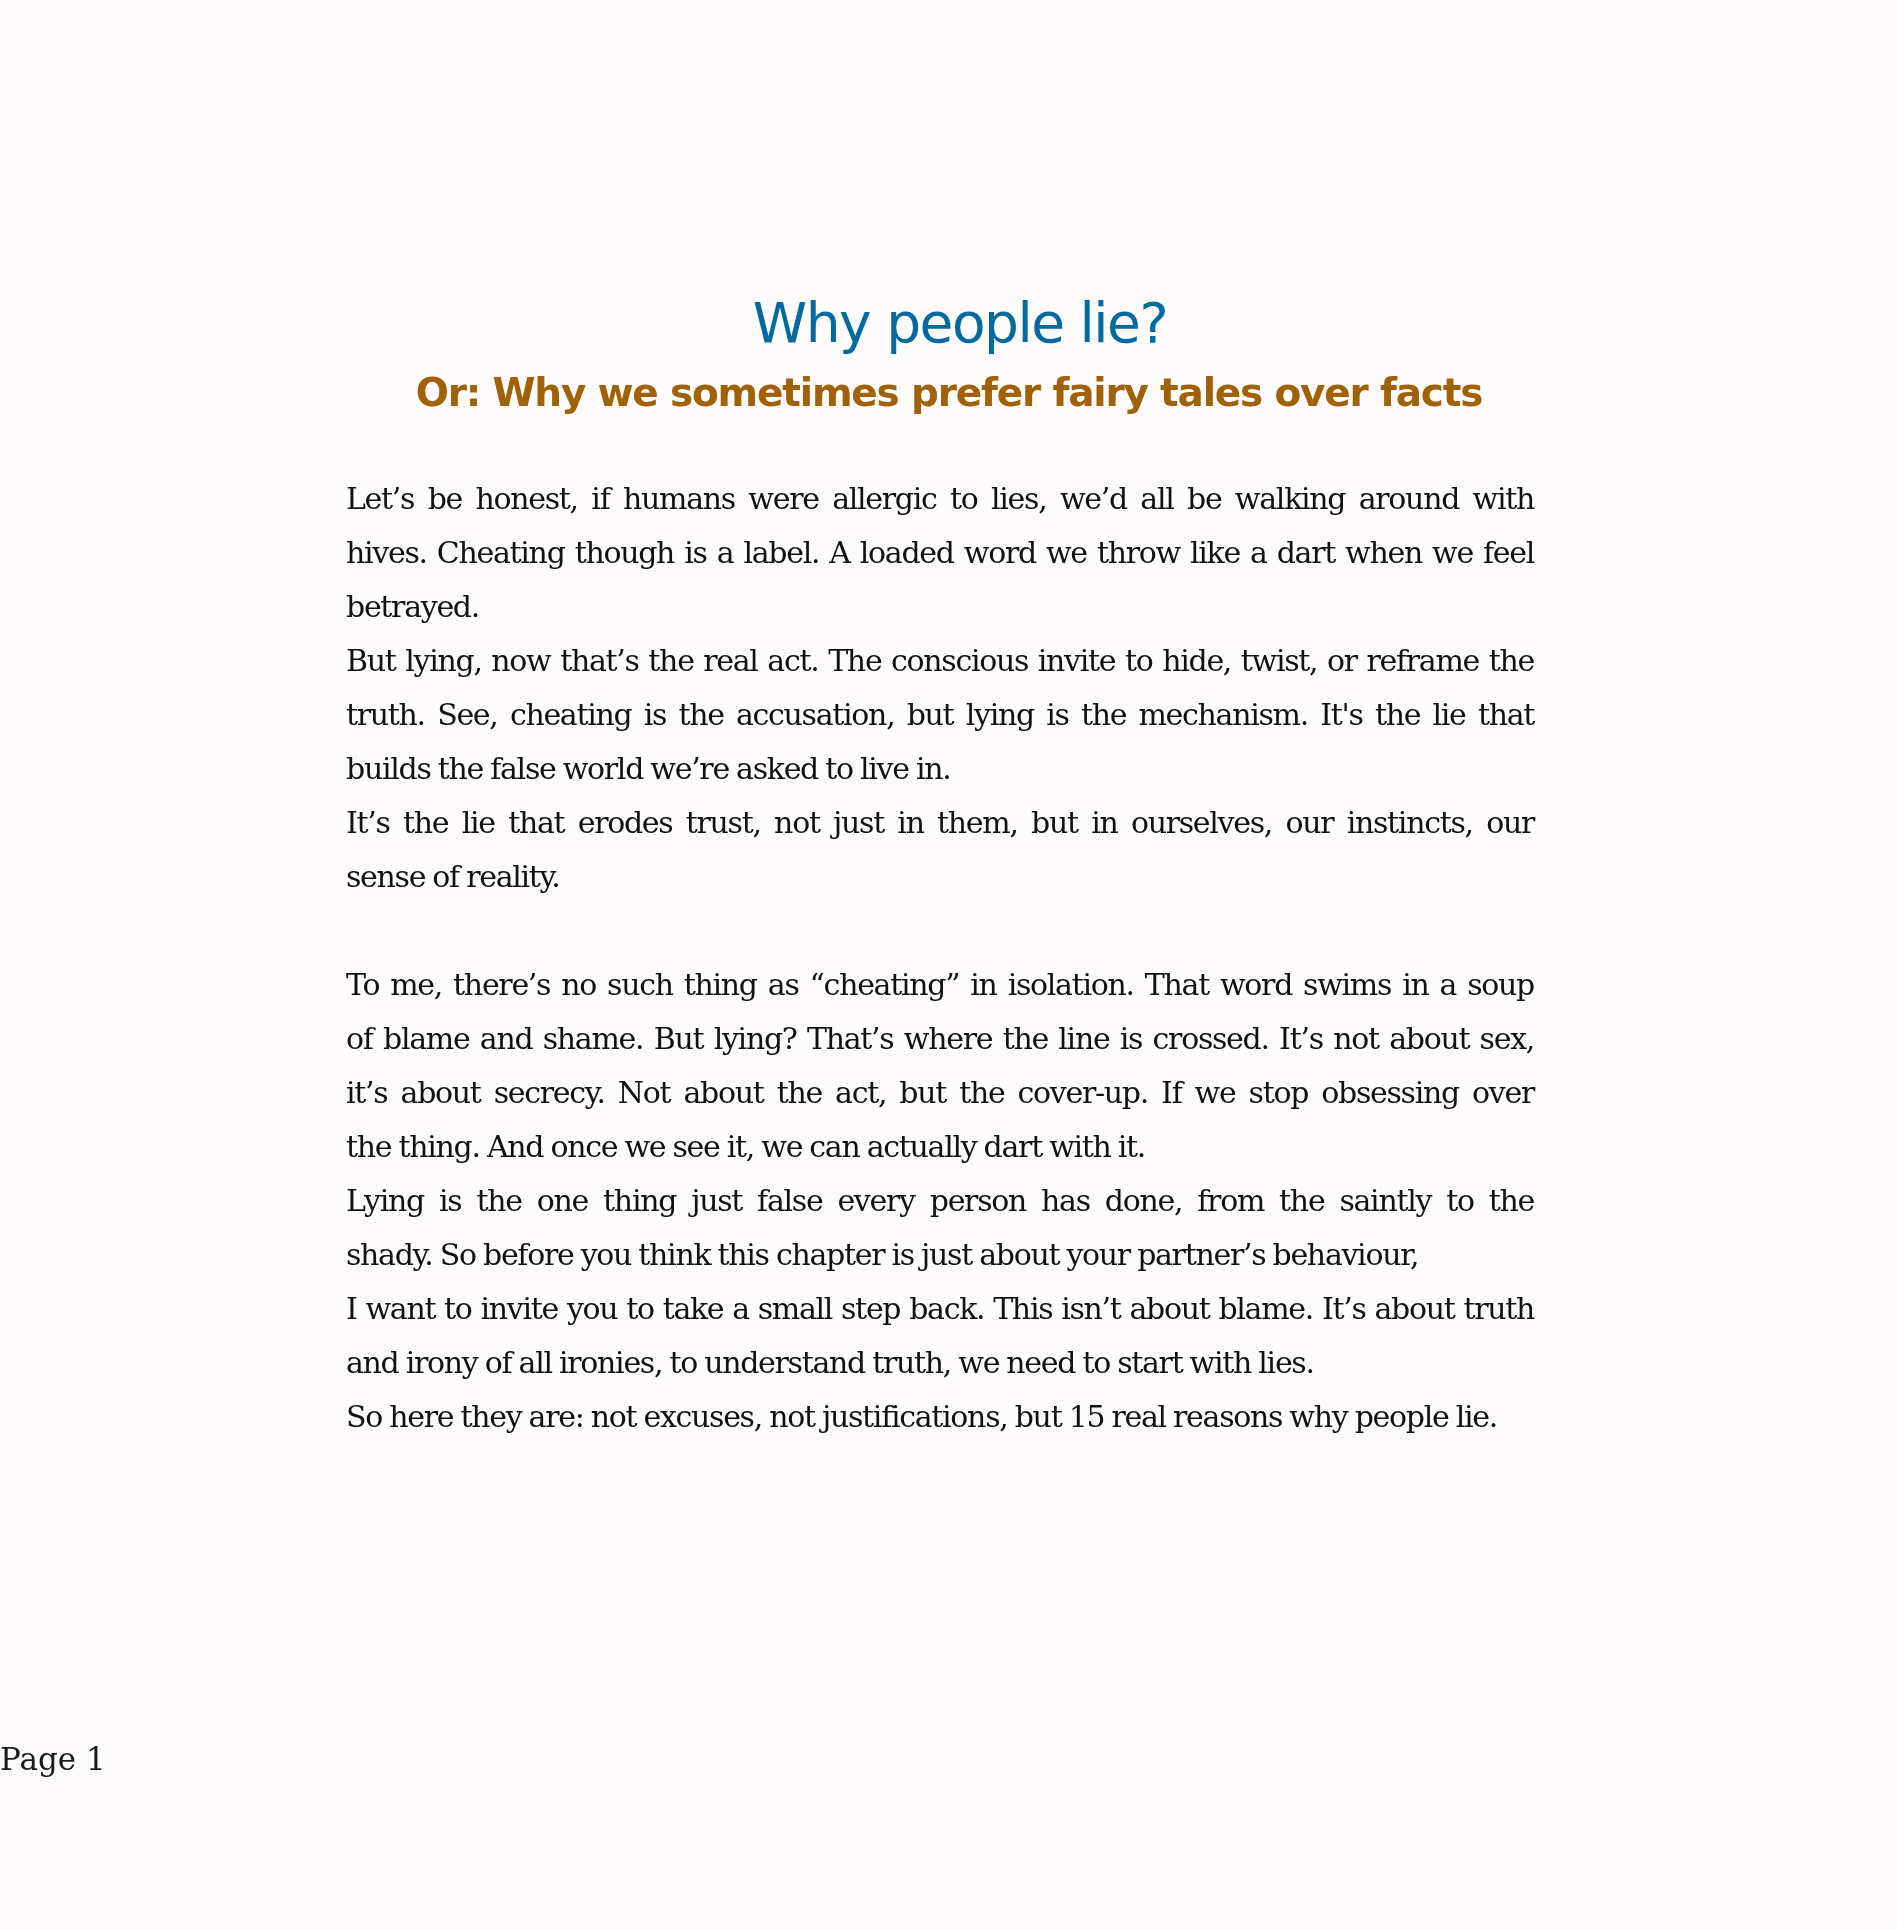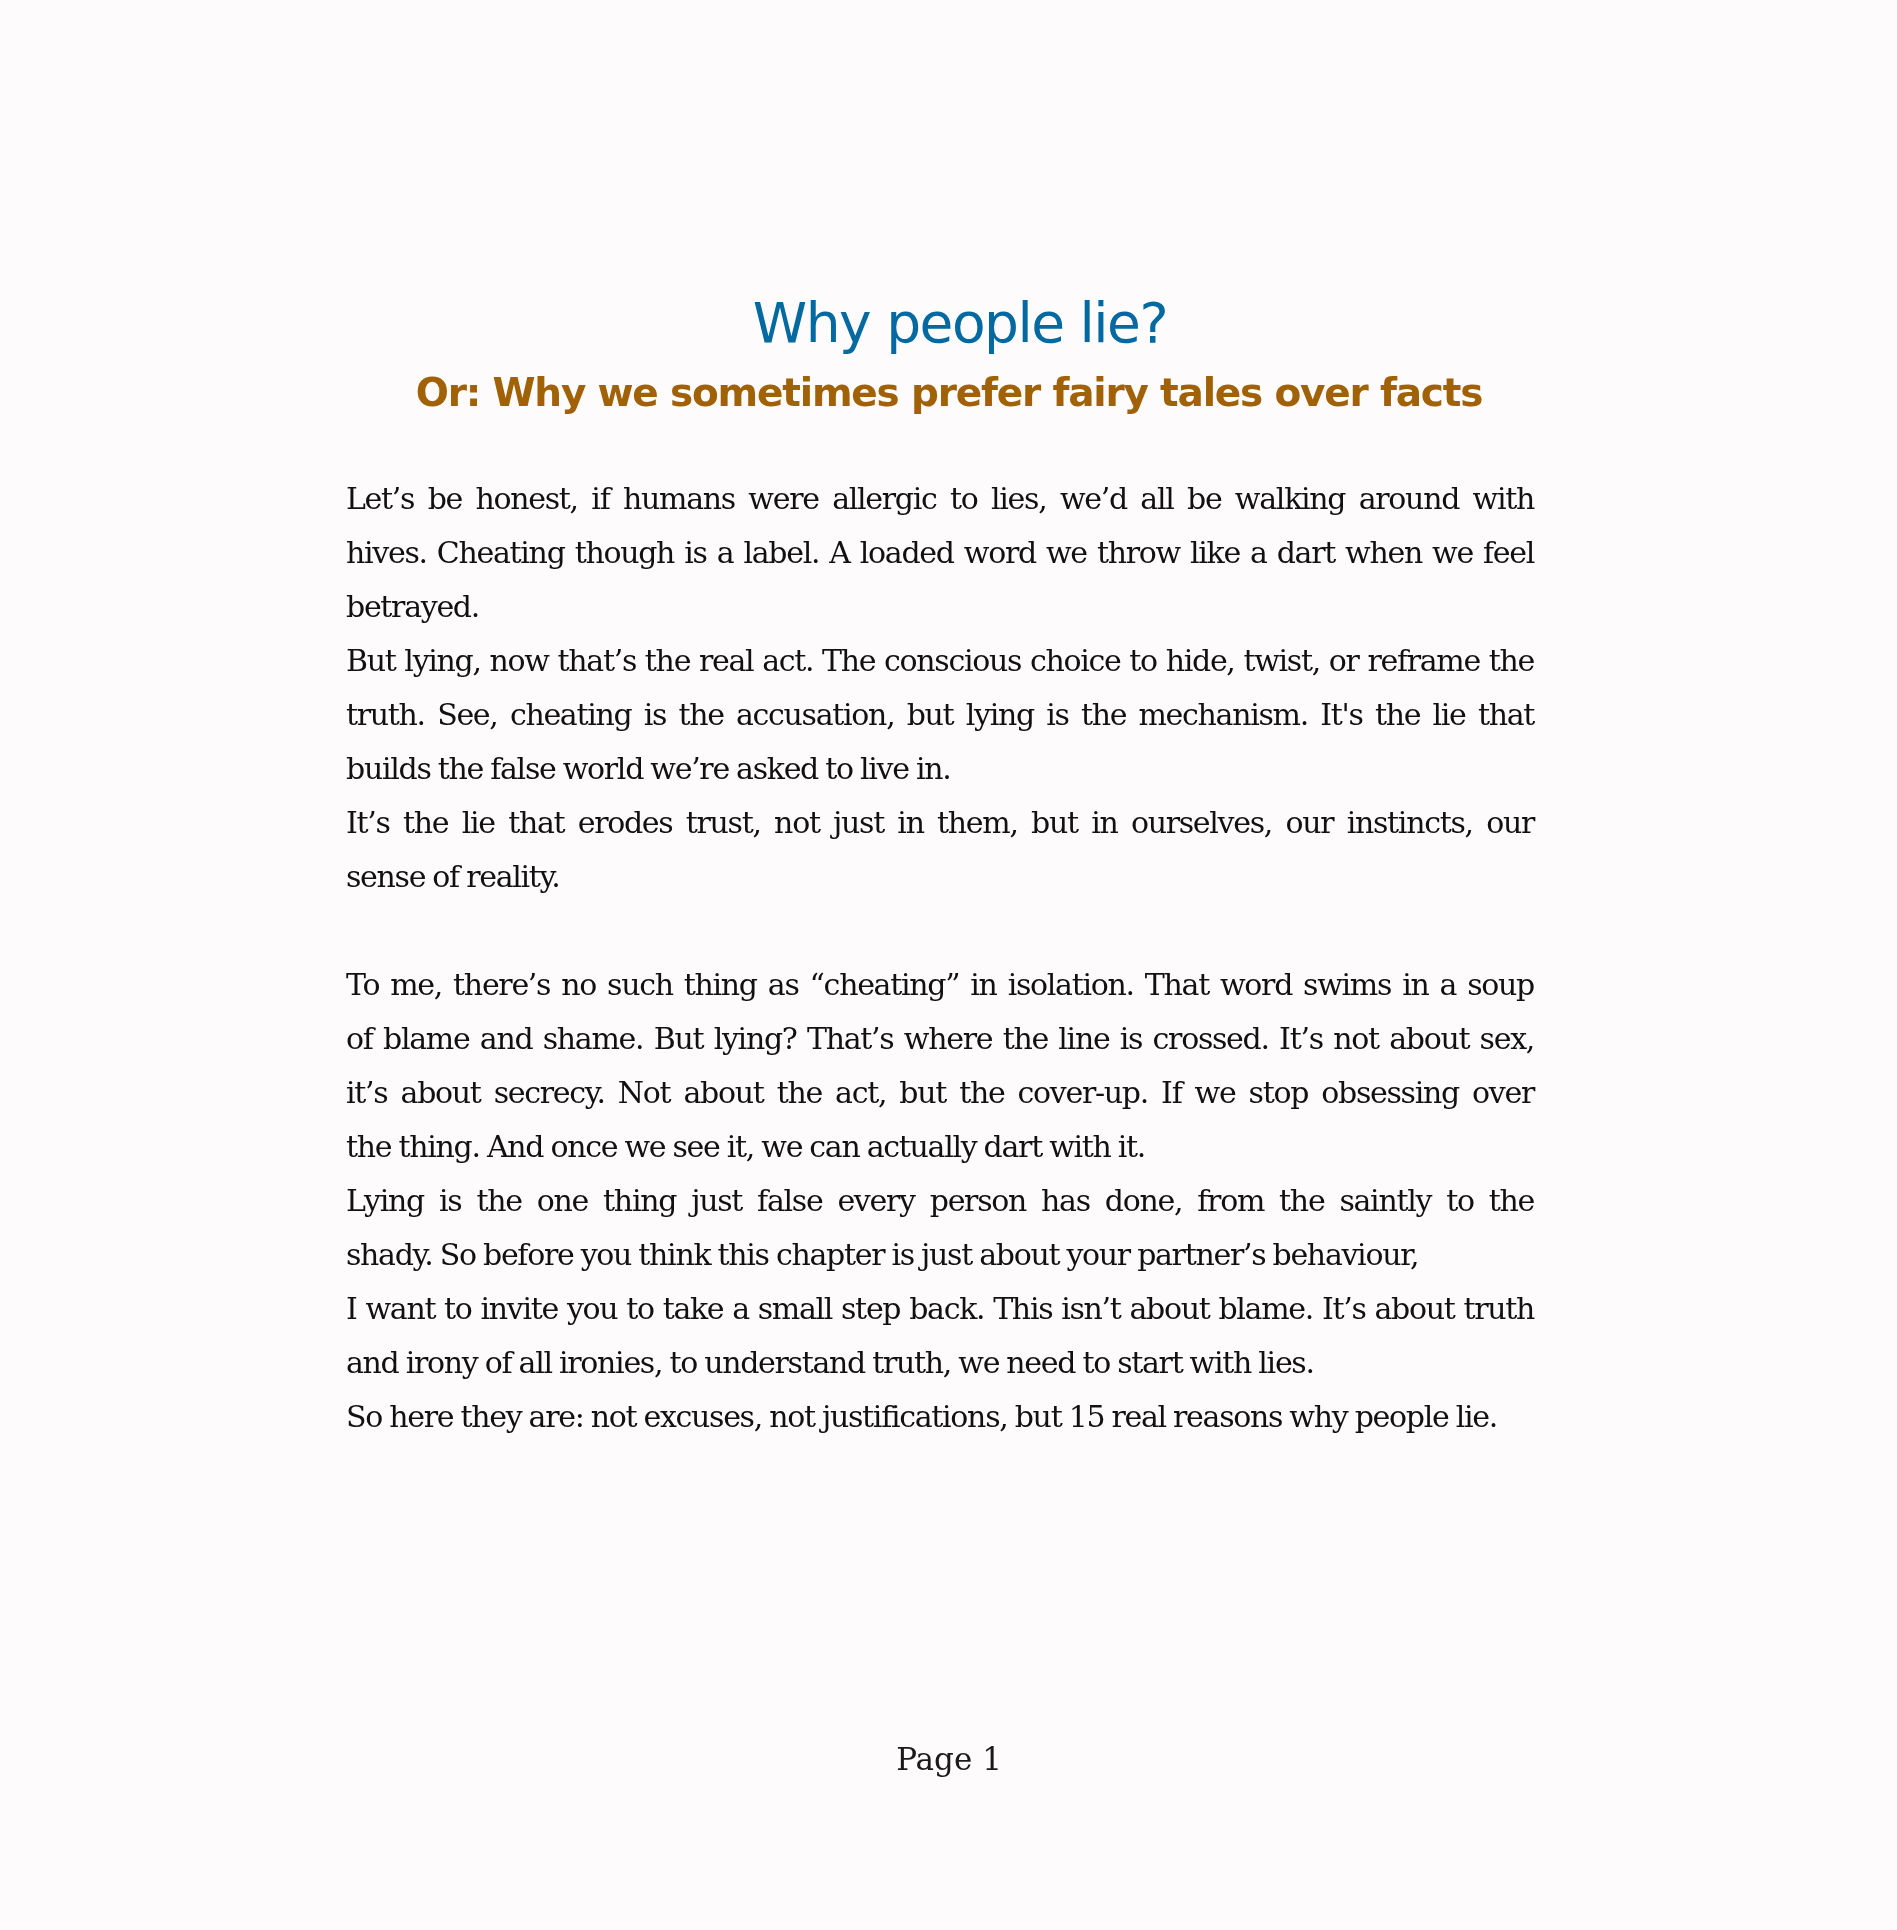--- a/index.html
+++ b/index.html
@@ -76,41 +76,41 @@
       text-align-last: left;
     }
     .para-gap {
       height: 54px;
     }
     .footer {
       position: absolute;
       left: 0;
       width: 1898px;
       top: 1738px;
-      text-align: center;
+      text-align: left;
       font-family: "DejaVu Serif", serif;
       font-size: 31px;
       line-height: 43px;
       color: #1a1a1a;
     }
   </style>
 </head>
 <body>
 
 <div class="page">
 
   <h1 class="title">Why people lie?</h1>
   <h2 class="subtitle">Or: Why we sometimes prefer fairy tales over facts</h2>
 
   <div class="body-text">
     <div class="para">
       <span class="line">Let’s be honest, if humans were allergic to lies, we’d all be walking around with</span>
       <span class="line">hives. Cheating though is a label. A loaded word we throw like a dart when we feel</span>
       <span class="line last">betrayed.</span>
-      <span class="line">But lying, now that’s the real act. The conscious choice to hide, twist, or reframe the</span>
+      <span class="line">But lying, now that’s the real act. The conscious invite to hide, twist, or reframe the</span>
       <span class="line">truth. See, cheating is the accusation, but lying is the mechanism. It's the lie that</span>
       <span class="line last">builds the false world we’re asked to live in.</span>
       <span class="line">It’s the lie that erodes trust, not just in them, but in ourselves, our instincts, our</span>
       <span class="line last">sense of reality.</span>
     </div>
 
     <div class="para-gap"></div>
 
     <div class="para">
       <span class="line">To me, there’s no such thing as “cheating” in isolation. That word swims in a soup</span>

